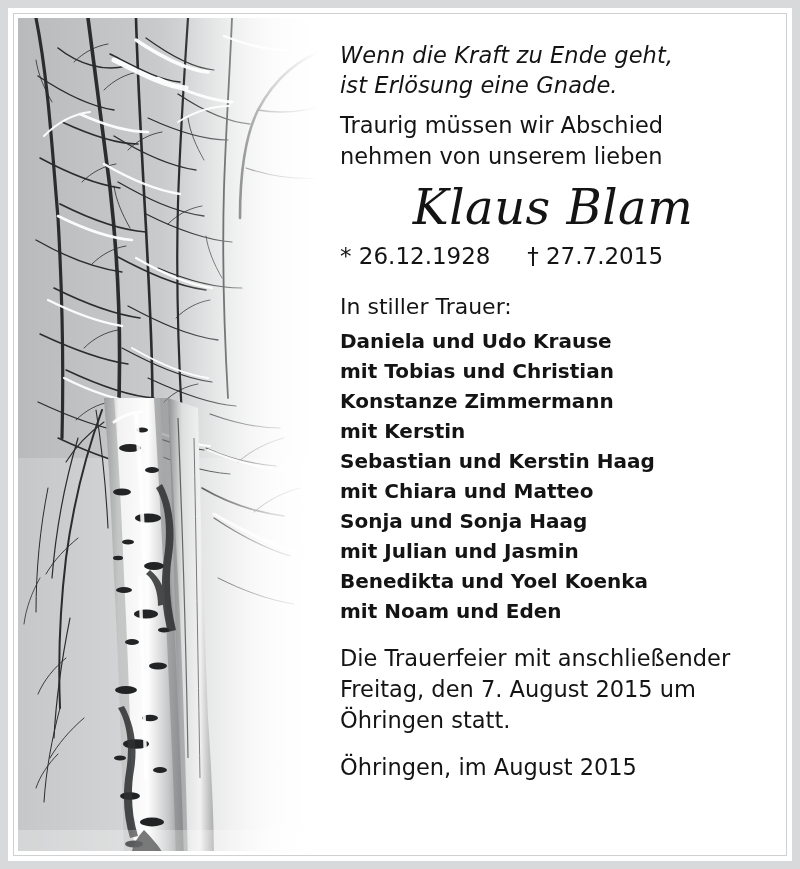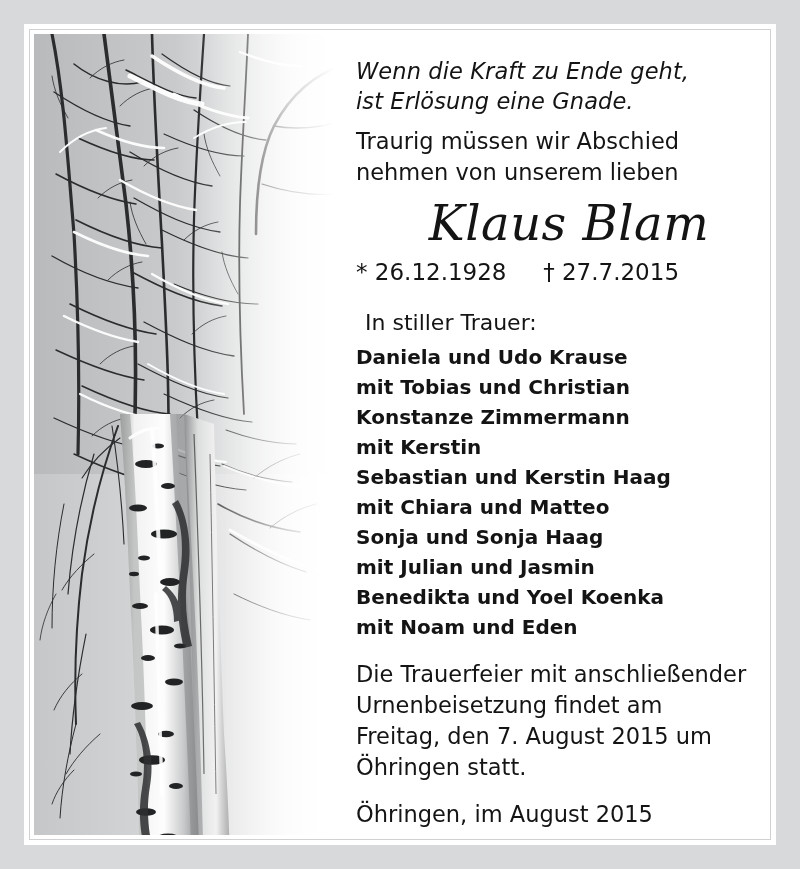--- a/index.html
+++ b/index.html
@@ -10,21 +10,21 @@
     font-family:"DejaVu Sans", sans-serif;
     overflow:hidden;
   }
 
   
   .notice{
     position:relative;
     width:800px;height:869px;
     box-sizing:border-box;
     background:#d8d9da;           
-    padding:24px;
+    padding:8px;
   }
   .frame-white{
     position:relative;
     width:100%;height:100%;
     box-sizing:border-box;
     background:#ffffff;
     padding:5px;
   }
   .frame-rule{
     position:relative;
@@ -107,21 +107,21 @@
     line-height:32px;
     margin:0 0 20px 0;
     white-space:nowrap;
   }
   .dates .sym{font-size:23px;}
   .dates .gap{display:inline-block;width:22px;}
 
   .mourn-label{
     font-size:22px;
     line-height:30px;
-    margin:0 0 4px 9px;
+    margin:0 0 4px 0;
   }
 
   .mourners{
     font-weight:bold;
     font-size:20px;
     line-height:30px;
     margin:0 0 17px 0;
   }
   .mourners div{white-space:nowrap;}
 
@@ -375,21 +375,20 @@
             <div>Sebastian und Kerstin Haag</div>
             <div>mit Chiara und Matteo</div>
             <div>Sonja und Sonja Haag</div>
             <div>mit Julian und Jasmin</div>
             <div>Benedikta und Yoel Koenka</div>
             <div>mit Noam und Eden</div>
           </div>
 
           <div class="service">
             <div>Die Trauerfeier mit anschließender</div>
-            <div>Urnenbeisetzung findet am</div>
             <div>Freitag, den 7. August 2015 um</div>
             <div>Öhringen statt.</div>
           </div>
 
           <div class="place-date">Öhringen, im August 2015</div>
 
         </div>
 
       </div>
     </div>

